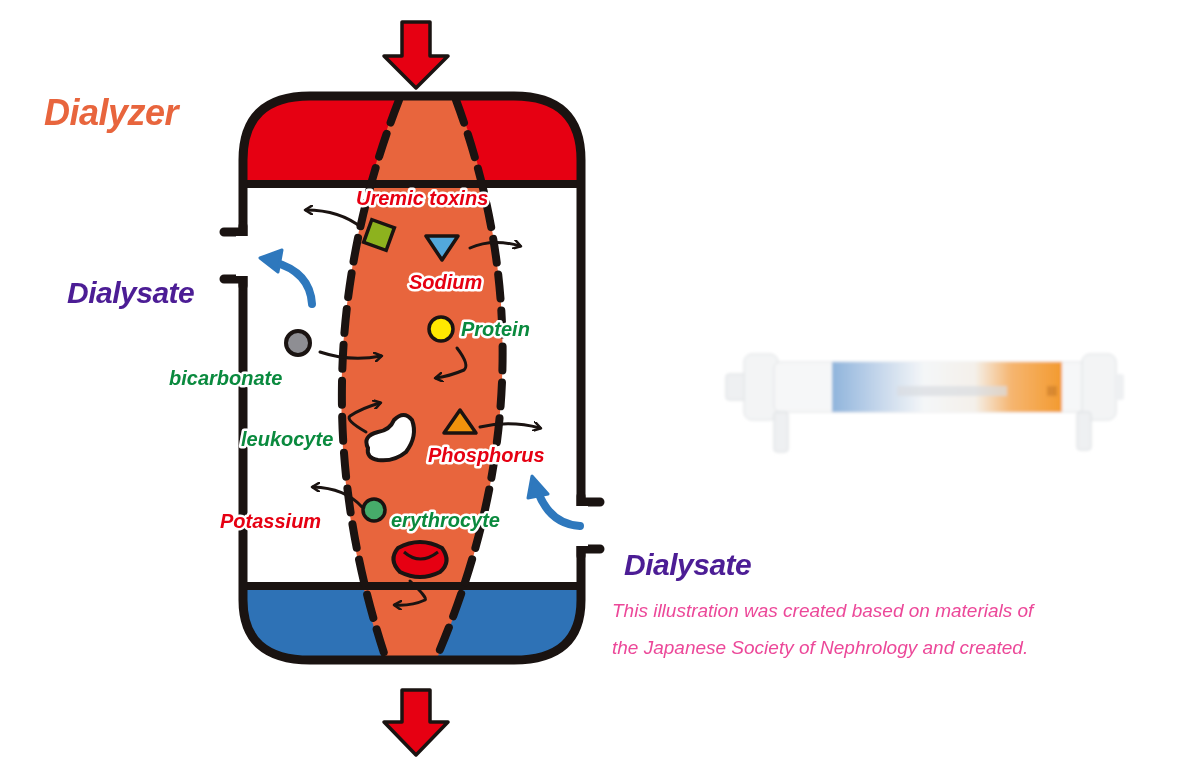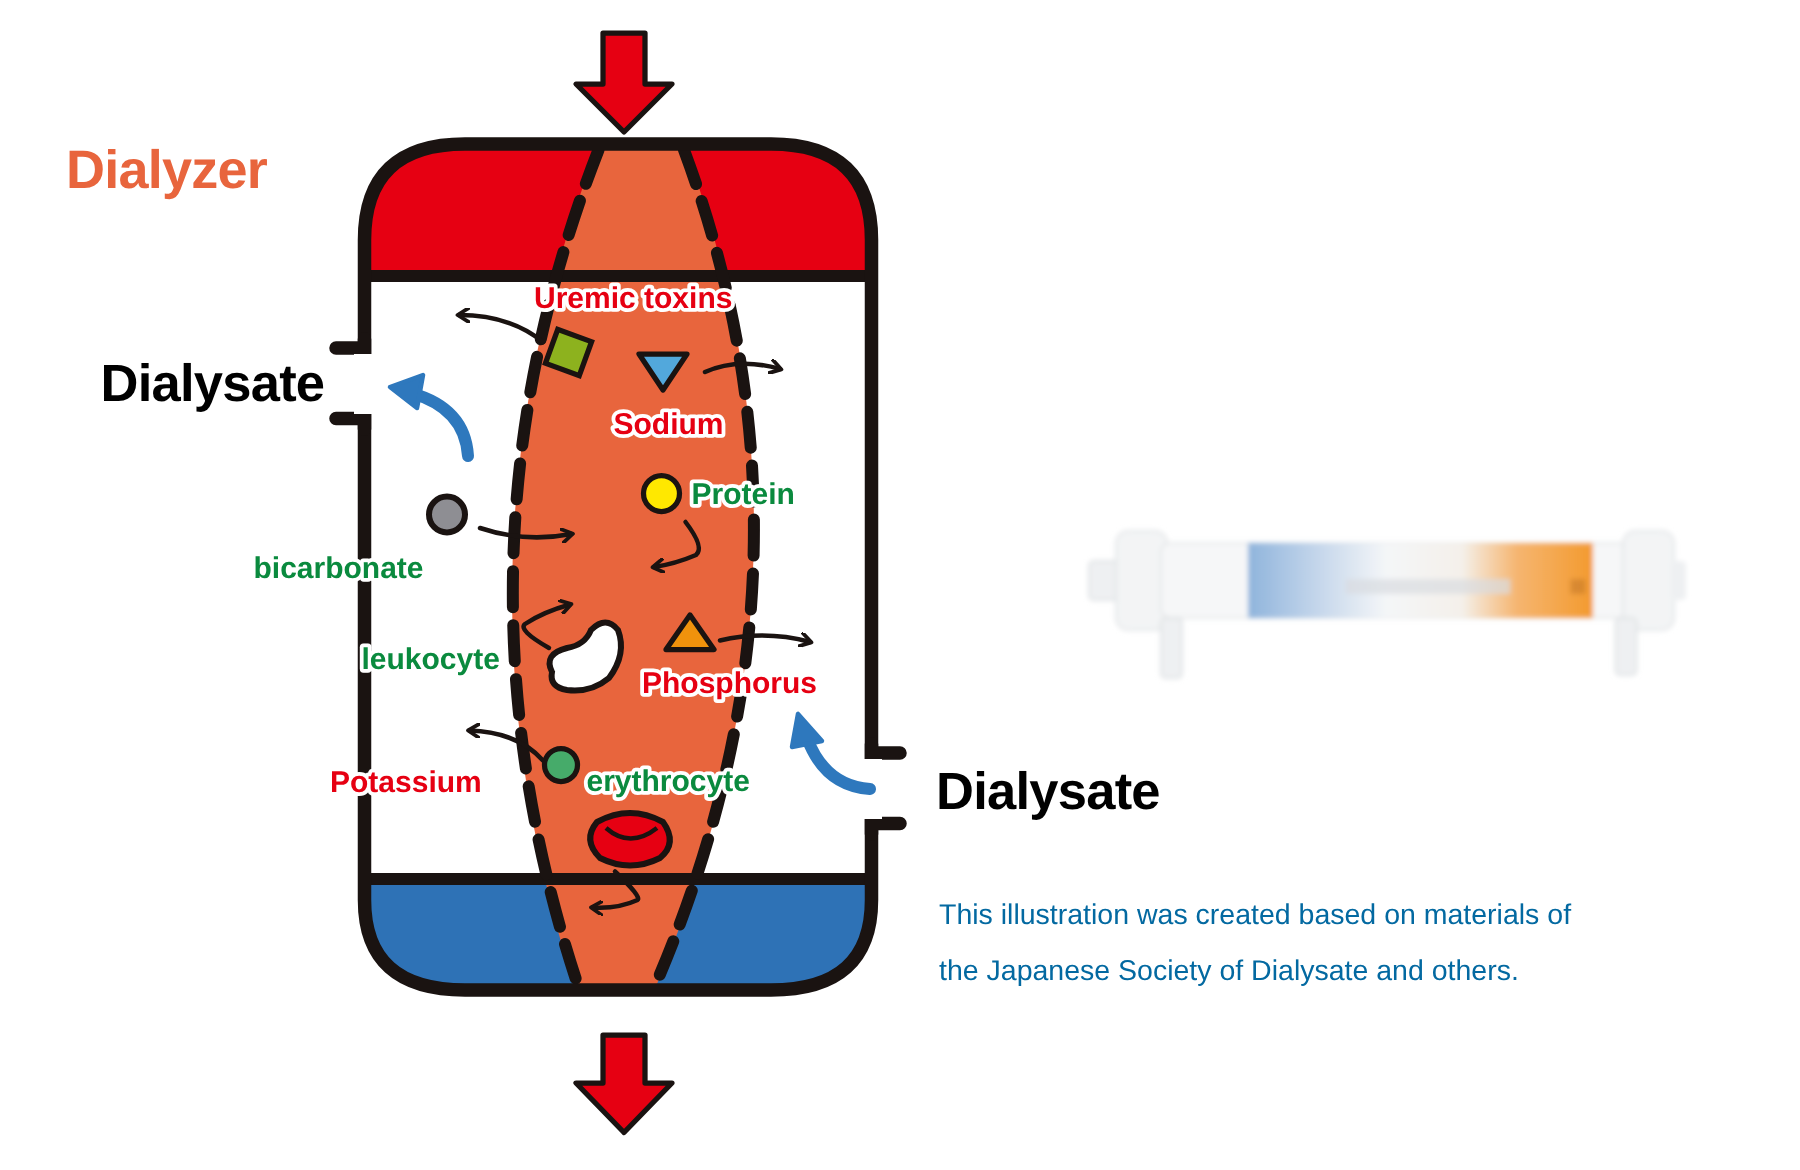--- a/index.html
+++ b/index.html
@@ -1,20 +1,20 @@
 <!DOCTYPE html>
 <html><head>
 <meta charset="utf-8">
 <style>
   html,body{margin:0;padding:0;background:#ffffff;}
   body{width:1200px;height:780px;position:relative;overflow:hidden;font-family:"Liberation Sans",sans-serif;}
-  #stage{position:absolute;left:0;top:0;width:1200px;height:548px;}
+  #stage{position:absolute;left:0;top:0;width:1200px;height:548px;font-style:italic;}
   .title{position:absolute;left:44px;top:92px;font-size:36px;font-weight:bold;color:#e8653d;letter-spacing:-0.5px;}
-  .dlabel{position:absolute;font-size:35px;font-weight:bold;color:#000000;letter-spacing:-0.5px;}
-  .caption{position:absolute;left:626px;top:592px;font-size:19px;line-height:37px;color:#0369a1;}
+  .dlabel{position:absolute;font-size:30px;font-weight:bold;color:#4c1d95;letter-spacing:-0.5px;margin-top:40px;}
+  .caption{position:absolute;left:612px;top:592px;font-size:19px;line-height:37px;color:#ec4899;}
   .caption div{white-space:nowrap;}
   svg text{font-family:"Liberation Sans",sans-serif;font-weight:bold;}
   .photo{position:absolute;left:722px;top:346px;width:416px;height:112px;}
 </style>
 </head>
 <body>
 
 <div id="stage">
 
   <div class="title">Dialyzer</div>
@@ -124,15 +124,15 @@
       <rect x="325" y="40" width="10" height="10" fill="#c67a2a" opacity="0.6"></rect>
       <rect x="360" y="8" width="34" height="66" rx="8" fill="#f3f4f5" stroke="#dcdfe2" stroke-width="1"></rect>
       <rect x="392" y="28" width="10" height="26" rx="3" fill="#eef0f2"></rect>
       <rect x="52" y="66" width="14" height="40" rx="3" fill="#eef0f2" stroke="#d8dbde" stroke-width="1"></rect>
       <rect x="355" y="66" width="14" height="38" rx="3" fill="#eef0f2" stroke="#d8dbde" stroke-width="1"></rect>
     </g>
   </svg>
 
   <div class="caption">
     <div>This illustration was created based on materials of</div>
-    <div>the Japanese Society of Dialysate and others.</div>
+    <div>the Japanese Society of Nephrology and created.</div>
   </div>
 </div>
 
 </body></html>

